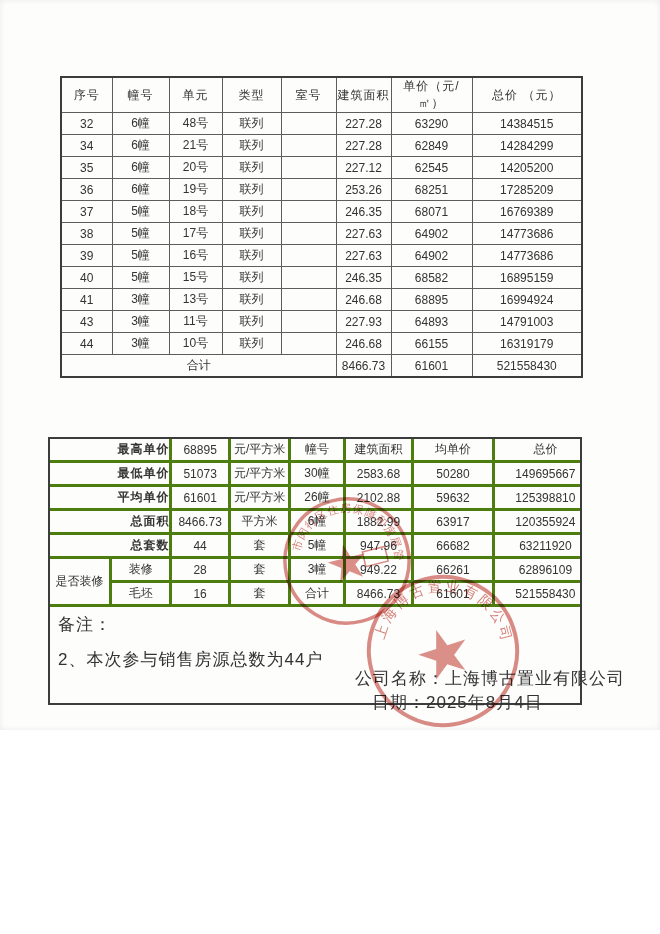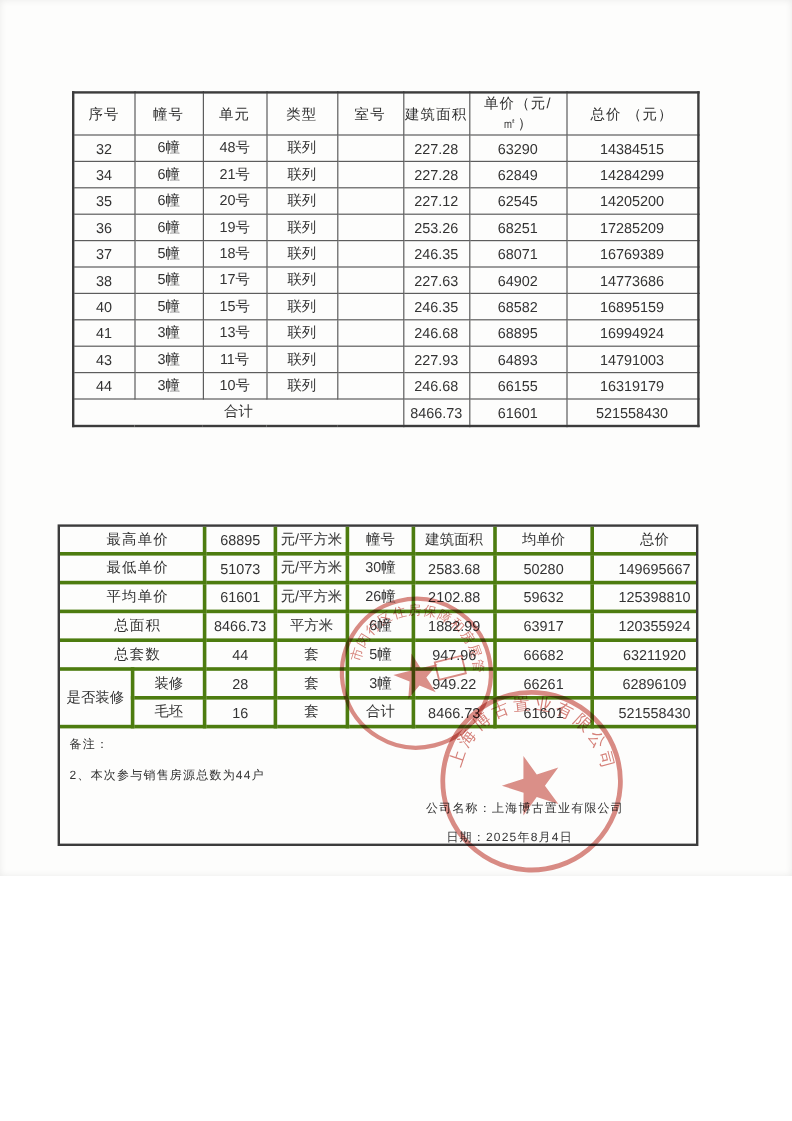--- a/index.html
+++ b/index.html
@@ -27,26 +27,26 @@
   #box2{
     position:absolute;left:48px;top:437px;width:530px;height:264px;
     border:2px solid #3c3c3c;background:transparent;
   }
   #table2{width:530px;}
   #table2 td{
     border:3px solid #4d7c0f;
     font-size:12px;text-align:center;vertical-align:middle;
     padding:0;height:21px;color:#333;
   }
-  #table2 td.lbl{text-align:center;padding-left:10px;letter-spacing:1px;}
+  #table2 td.lbl{text-align:right;padding-left:10px;letter-spacing:1px;font-weight:bold;}
   #table2 tr:first-child td{border-top:none;}
   #table2 td:first-child{border-left:none;}
   #table2 td:last-child{border-right:none;padding-left:16px;}
   
-  .notes{position:relative;font-size:10px;color:#333;padding:6px 26px 0 8px;}
+  .notes{position:relative;font-size:17px;color:#333;padding:6px 26px 0 8px;}
   .notes .nline{margin:0 0 12px 0;letter-spacing:1px;}
   .company-line{position:absolute;left:305px;top:60px;letter-spacing:1px;white-space:nowrap;}
   .date-line{position:absolute;left:322px;top:84px;letter-spacing:1px;white-space:nowrap;}
   
   .stamp{position:absolute;pointer-events:none;mix-blend-mode:multiply;}
   #stamp1{left:262px;top:476px;transform:rotate(-14deg);}
   #stamp2{left:348px;top:556px;transform:rotate(-18deg);}
   .stamp svg{display:block;}
   
   .pagenum{
@@ -135,20 +135,30 @@
       <td>38</td>
           <td>5幢</td>
           <td>17号</td>
           <td>联列</td>
           <td></td>
           <td>227.63</td>
           <td>64902</td>
           <td>14773686</td>
     </tr>
     <tr>
+      <td>39</td>
+          <td>5幢</td>
+          <td>16号</td>
+          <td>联列</td>
+          <td></td>
+          <td>227.63</td>
+          <td>64902</td>
+          <td>14773686</td>
+    </tr>
+    <tr>
       <td>40</td>
           <td>5幢</td>
           <td>15号</td>
           <td>联列</td>
           <td></td>
           <td>246.35</td>
           <td>68582</td>
           <td>16895159</td>
     </tr>
     <tr>

